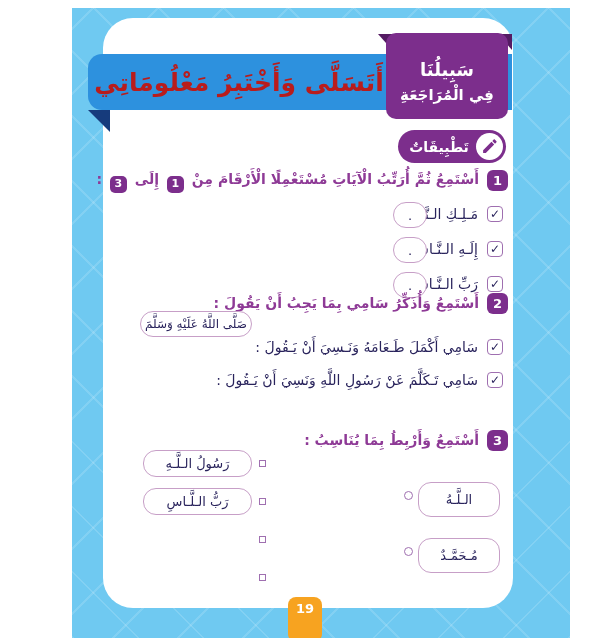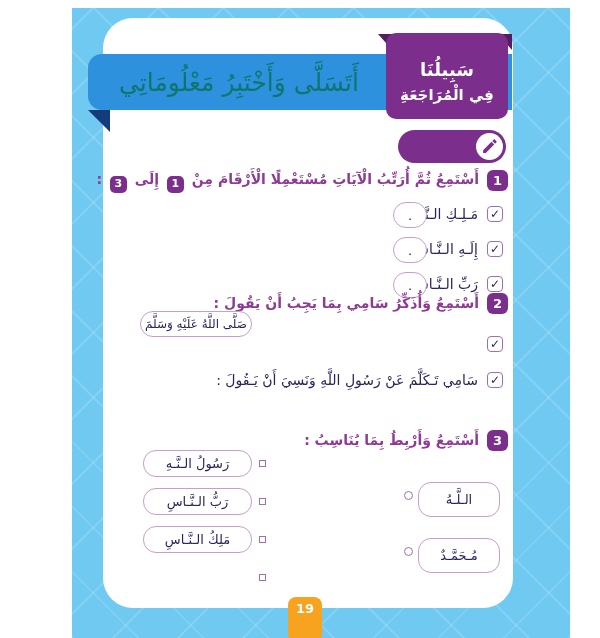--- a/index.html
+++ b/index.html
@@ -11,21 +11,21 @@
     background-image:
       repeating-linear-gradient(45deg, rgba(255,255,255,0.14) 0 2px, transparent 2px 46px),
       repeating-linear-gradient(-45deg, rgba(255,255,255,0.14) 0 2px, transparent 2px 46px);}
 
   
   .card{position:absolute;left:103px;top:18px;width:410px;height:590px;background:#ffffff;border-radius:30px;}
 
   
   .ribbon{position:absolute;left:88px;top:54px;width:424px;height:56px;background:#2D91DE;border-radius:14px 0 0 14px;z-index:3;}
   .ribbon-text{position:absolute;left:95px;top:56px;width:288px;height:52px;display:flex;align-items:center;justify-content:center;
-    color:#0f766e;font-size:25px;font-weight:normal;z-index:4;white-space:nowrap;}
+    color:#b91c1c;font-size:25px;font-weight:bold;z-index:4;white-space:nowrap;}
   .ribbon-fold{position:absolute;left:88px;top:110px;width:22px;height:22px;background:#163B7C;
     clip-path:polygon(0 0,100% 0,100% 100%);z-index:2;}
 
   
   .corner-badge{position:absolute;left:386px;top:33px;width:122px;height:86px;background:#7C2E8C;border-radius:10px;z-index:5;
     display:flex;flex-direction:column;align-items:center;justify-content:center;gap:5px;color:#fff;}
   .corner-fold{position:absolute;background:#551B63;z-index:4;}
   .corner-fold.l{left:378px;top:34px;width:16px;height:18px;clip-path:polygon(100% 0,100% 100%,0 0);}
   .corner-fold.r{left:498px;top:34px;width:14px;height:16px;clip-path:polygon(0 0,100% 0,100% 100%);}
   .cb-line1{font-size:18px;font-weight:bold;line-height:1.25;margin-top:12px;}
@@ -88,20 +88,21 @@
     <span class="cb-line1">سَبِيلُنَا</span>
     <span class="cb-line2">فِي الْمُرَاجَعَةِ</span>
   </div>
 
   <div class="apps-pill">
     <span class="apps-circle">
       <svg width="17" height="17" viewBox="0 0 24 24" aria-hidden="true">
         <path d="M3 17.2 L14.8 5.4 l3.8 3.8 L6.8 21 L3 21 z M16 4.2 l2-2 c0.4-0.4 1-0.4 1.4 0 l2.4 2.4 c0.4 0.4 0.4 1 0 1.4 l-2 2 z" fill="#7C2E8C"></path>
       </svg>
     </span>
+    <span class="apps-label">تَطْبِيقَاتٌ</span>
   </div>
 
   <div class="ex-header" style="top:169px;">
     <span class="num-badge">1</span>
     <span class="ex-prompt"><span>أَسْتَمِعُ ثُمَّ أُرَتِّبُ الْآيَاتِ مُسْتَعْمِلًا الْأَرْقَامَ مِنْ</span>
       <span class="num-badge sm">1</span>
       <span>إِلَى</span>
       <span class="num-badge sm">3</span>
       <span>:</span></span>
   </div>
@@ -126,36 +127,36 @@
 
   <div class="ex-header" style="top:293px;">
     <span class="num-badge">2</span>
     <span class="ex-prompt">أَسْتَمِعُ وَأُذَكِّرُ سَامِي بِمَا يَجِبُ أَنْ يَقُولَ :</span>
   </div>
 
   <div class="pbox ex2" style="top:311px;text-align:center;">صَلَّى اللَّهُ عَلَيْهِ وَسَلَّمَ</div>
 
   <div class="chk-row" style="top:336px;">
     <span class="checkbox">✓</span>
+    <span class="item-text">سَامِي أَكْمَلَ طَـعَامَهُ وَنَـسِيَ أَنْ يَـقُولَ :</span>
   </div>
   <div class="chk-row" style="top:369px;">
     <span class="checkbox">✓</span>
     <span class="item-text">سَامِي تَـكَلَّمَ عَنْ رَسُولِ اللَّهِ وَنَسِيَ أَنْ يَـقُولَ :</span>
   </div>
 
   <div class="ex-header" style="top:430px;">
     <span class="num-badge">3</span>
     <span class="ex-prompt">أَسْتَمِعُ وَأَرْبِطُ بِمَا يُنَاسِبُ :</span>
   </div>
 
-  <div class="pbox ex3l" style="top:450px;">رَسُولُ الـنَّـهِ</div>
+  <div class="pbox ex3l" style="top:450px;">رَسُولُ الـلَّـهِ</div>
   <div class="sq-bullet" style="top:460px;"></div>
-  <div class="pbox ex3l" style="top:488px;">رَبُّ الـنَّـاسِ</div>
+  <div class="pbox ex3l" style="top:488px;">رَبُّ الـلَّـاسِ</div>
   <div class="sq-bullet" style="top:498px;"></div>
-  <div class="pbox ex3l" style="top:526px;">مَلِكُ الـنَّـاسِ</div>
   <div class="sq-bullet" style="top:536px;"></div>
   <div class="sq-bullet" style="top:574px;"></div>
 
   <div class="pbox ex3r" style="top:482px;">الـلَّـهُ</div>
   <div class="ci-bullet" style="top:491px;"></div>
   <div class="pbox ex3r" style="top:538px;">مُـحَمَّـدٌ</div>
   <div class="ci-bullet" style="top:547px;"></div>
 
   <div class="page-tab">
     <span>19</span>

